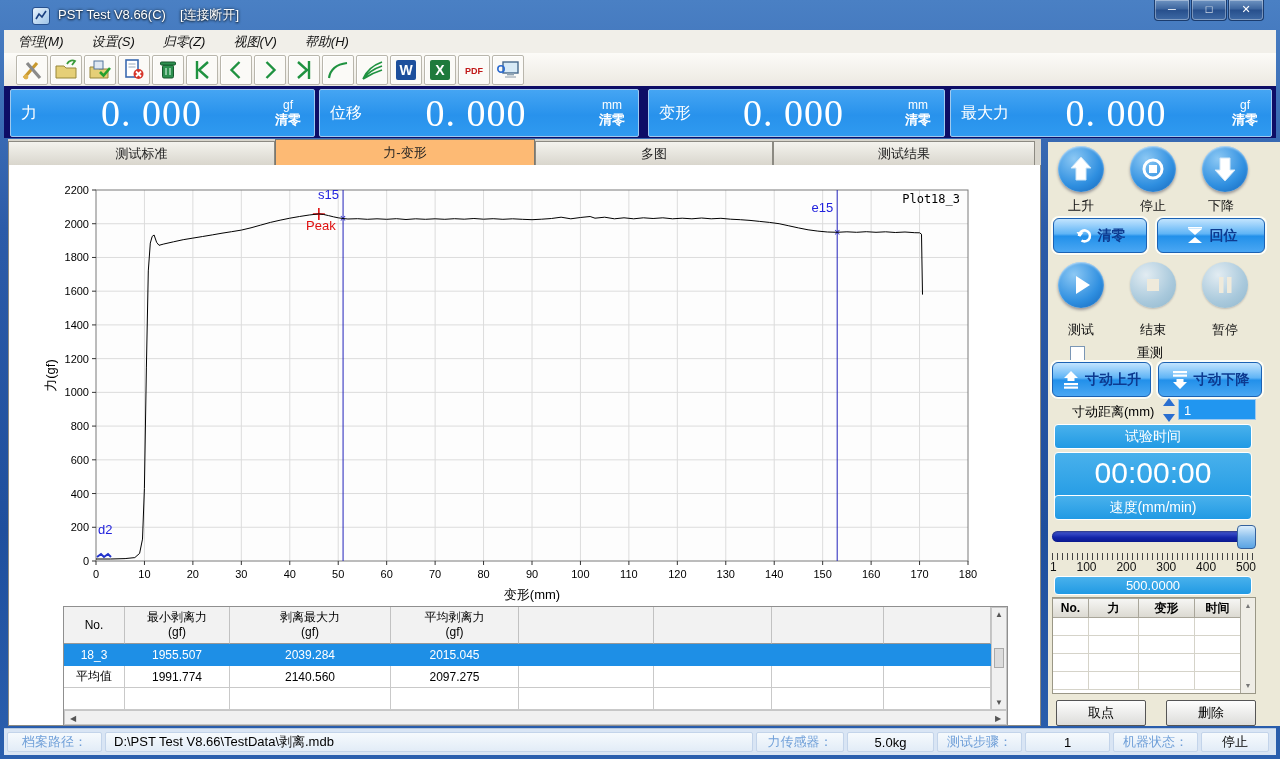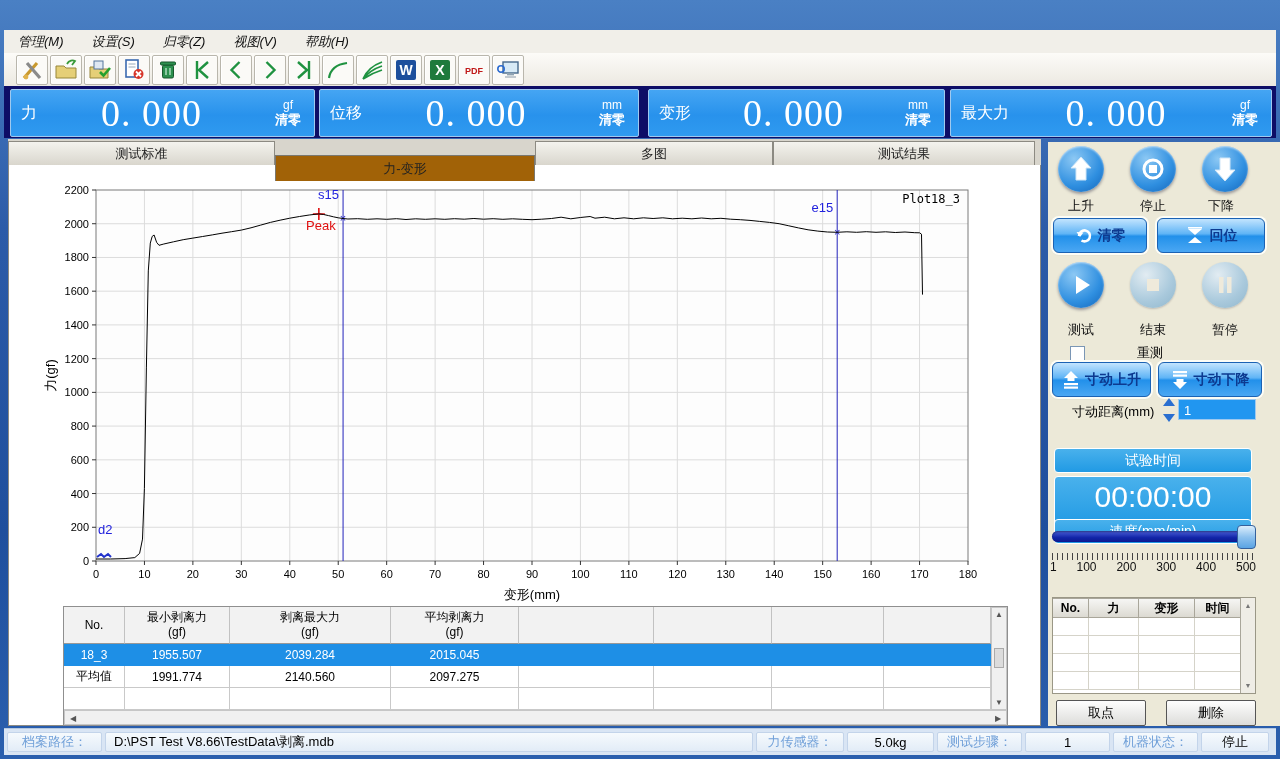--- a/index.html
+++ b/index.html
@@ -38,21 +38,21 @@
   .dpanel .dvalue{flex:1;text-align:center;font-family:"Liberation Serif","DejaVu Serif",serif;
        font-size:38px;letter-spacing:1px;line-height:44px;white-space:pre;}
   .dpanel .dright{width:44px;text-align:center;margin-right:4px;}
   .dpanel .dunit{font-size:12px;line-height:13px;}
   .dpanel .dclear{font-size:13px;font-weight:bold;line-height:16px;cursor:pointer;}
   
   #tabstrip{position:absolute;left:8px;top:139px;width:1033px;height:26px;background:#d8d5cc;display:flex;}
   .tab{height:24px;margin-top:2px;border:1px solid #8c8a82;border-bottom:none;
        background:linear-gradient(180deg,#f4f3ee,#d9d6cd);font-size:13px;color:#222;
        display:flex;align-items:center;justify-content:center;box-sizing:border-box;}
-  .tab.active{background:#a16207;height:26px;margin-top:16px;border-color:#7a7870;z-index:2;}
+  .tab.active{background:#fdba74;height:26px;margin-top:0;border-color:#7a7870;z-index:2;}
   
   #content{position:absolute;left:8px;top:165px;width:1033px;height:561px;background:#fff;
        border:1px solid #8c8a82;border-top:none;box-sizing:border-box;}
   #chart-svg{position:absolute;left:32px;top:3px;}
   
   #results{position:absolute;left:54px;top:441px;}
   .rt-row{display:flex;}
   .rt-cell{box-sizing:border-box;border-right:1px solid #c9c9c9;border-bottom:1px solid #c9c9c9;
        font-size:12px;display:flex;flex-direction:column;align-items:center;justify-content:center;}
   .rt-head .rt-cell{background:#f2f2f2;border-right:1px solid #c2c2c2;border-bottom:1px solid #989898;line-height:15px;}
@@ -69,21 +69,21 @@
   .roundbtn.disabled{background:radial-gradient(circle at 35% 28%,#e2ecf2,#a9c9dc 60%,#8fb6cc);
        box-shadow:0 1px 2px rgba(0,0,40,.2);}
   .roundbtn svg{position:absolute;left:7px;top:7px;}
   .rlabel{position:absolute;font-size:13px;color:#111;text-align:center;width:60px;}
   .bluebtn{position:absolute;height:33px;border-radius:6px;border:1px solid #1b62b4;
        background:linear-gradient(180deg,#c2e4fe 0%,#5fb4f6 45%,#2290ea 52%,#4aa7f3 100%);
        box-shadow:0 0 0 2px #fdfdf6, 0 1px 2px rgba(0,0,60,.4);
        display:flex;align-items:center;justify-content:center;color:#0d3a90;font-weight:bold;font-size:14px;}
   .bluebtn svg{margin-right:5px;}
   .bluehead{position:absolute;left:1054px;width:198px;background:linear-gradient(180deg,#49b1ec,#219ae4);
-       border:1px solid #fff;border-radius:4px;color:#fff;text-align:center;box-sizing:border-box;margin-top:24px;}
+       border:1px solid #fff;border-radius:4px;color:#fff;text-align:center;box-sizing:border-box;}
   #checkbox-retest{position:absolute;left:1070px;top:344px;display:flex;align-items:center;gap:48px;}
   #checkbox-retest .box{width:13px;height:13px;background:#fff;border:1px solid #7a96b5;}
   #checkbox-retest .cl{font-size:13px;margin-left:4px;}
   #jogdist-label{position:absolute;left:1072px;top:403px;font-size:13px;}
   #jog-spin{position:absolute;left:1163px;top:398px;width:12px;height:24px;display:flex;flex-direction:column;justify-content:space-between;}
   #jog-spin div{width:0;height:0;border-left:6px solid transparent;border-right:6px solid transparent;}
   #jog-spin .up{border-bottom:8px solid #2a6fd0;}
   #jog-spin .dn{border-top:8px solid #2a6fd0;}
   #jog-field{position:absolute;left:1178px;top:399px;width:78px;height:21px;background:#2196f0;
        border:1px solid #9fc9ef;color:#fff;font-size:13px;line-height:21px;padding-left:5px;box-sizing:border-box;}
@@ -115,20 +115,35 @@
        background:linear-gradient(180deg,#f6fafd,#e2ecf7);font-size:13px;display:flex;align-items:center;}
   .seg.lab{color:#6f9fd8;justify-content:center;}
   .seg.val{color:#000;justify-content:center;}
   .seg.path{color:#000;justify-content:flex-start;padding-left:8px;}
 </style>
 </head>
 <body>
 
 <div id="win">
 
+  <div id="titlebar">
+    <div id="app-icon">
+      <svg width="14" height="14">
+          <path d="M2 10 L5 5 L8 8 L12 2" stroke="#1a3f80" stroke-width="1.6" fill="none"></path>
+        </svg>
+    </div>
+    <div id="title-text">
+      <span>PST Test V8.66(C)</span><span class="sub">[连接断开]</span>
+    </div>
+    <div id="winbtns">
+      <div class="winbtn">─</div>
+      <div class="winbtn">□</div>
+      <div class="winbtn">✕</div>
+    </div>
+  </div>
 
   <div id="menubar">
       <div class="menu-item">管理(M)</div>
       <div class="menu-item">设置(S)</div>
       <div class="menu-item">归零(Z)</div>
       <div class="menu-item">视图(V)</div>
       <div class="menu-item">帮助(H)</div>
     </div>
 
   <div id="toolbar">

